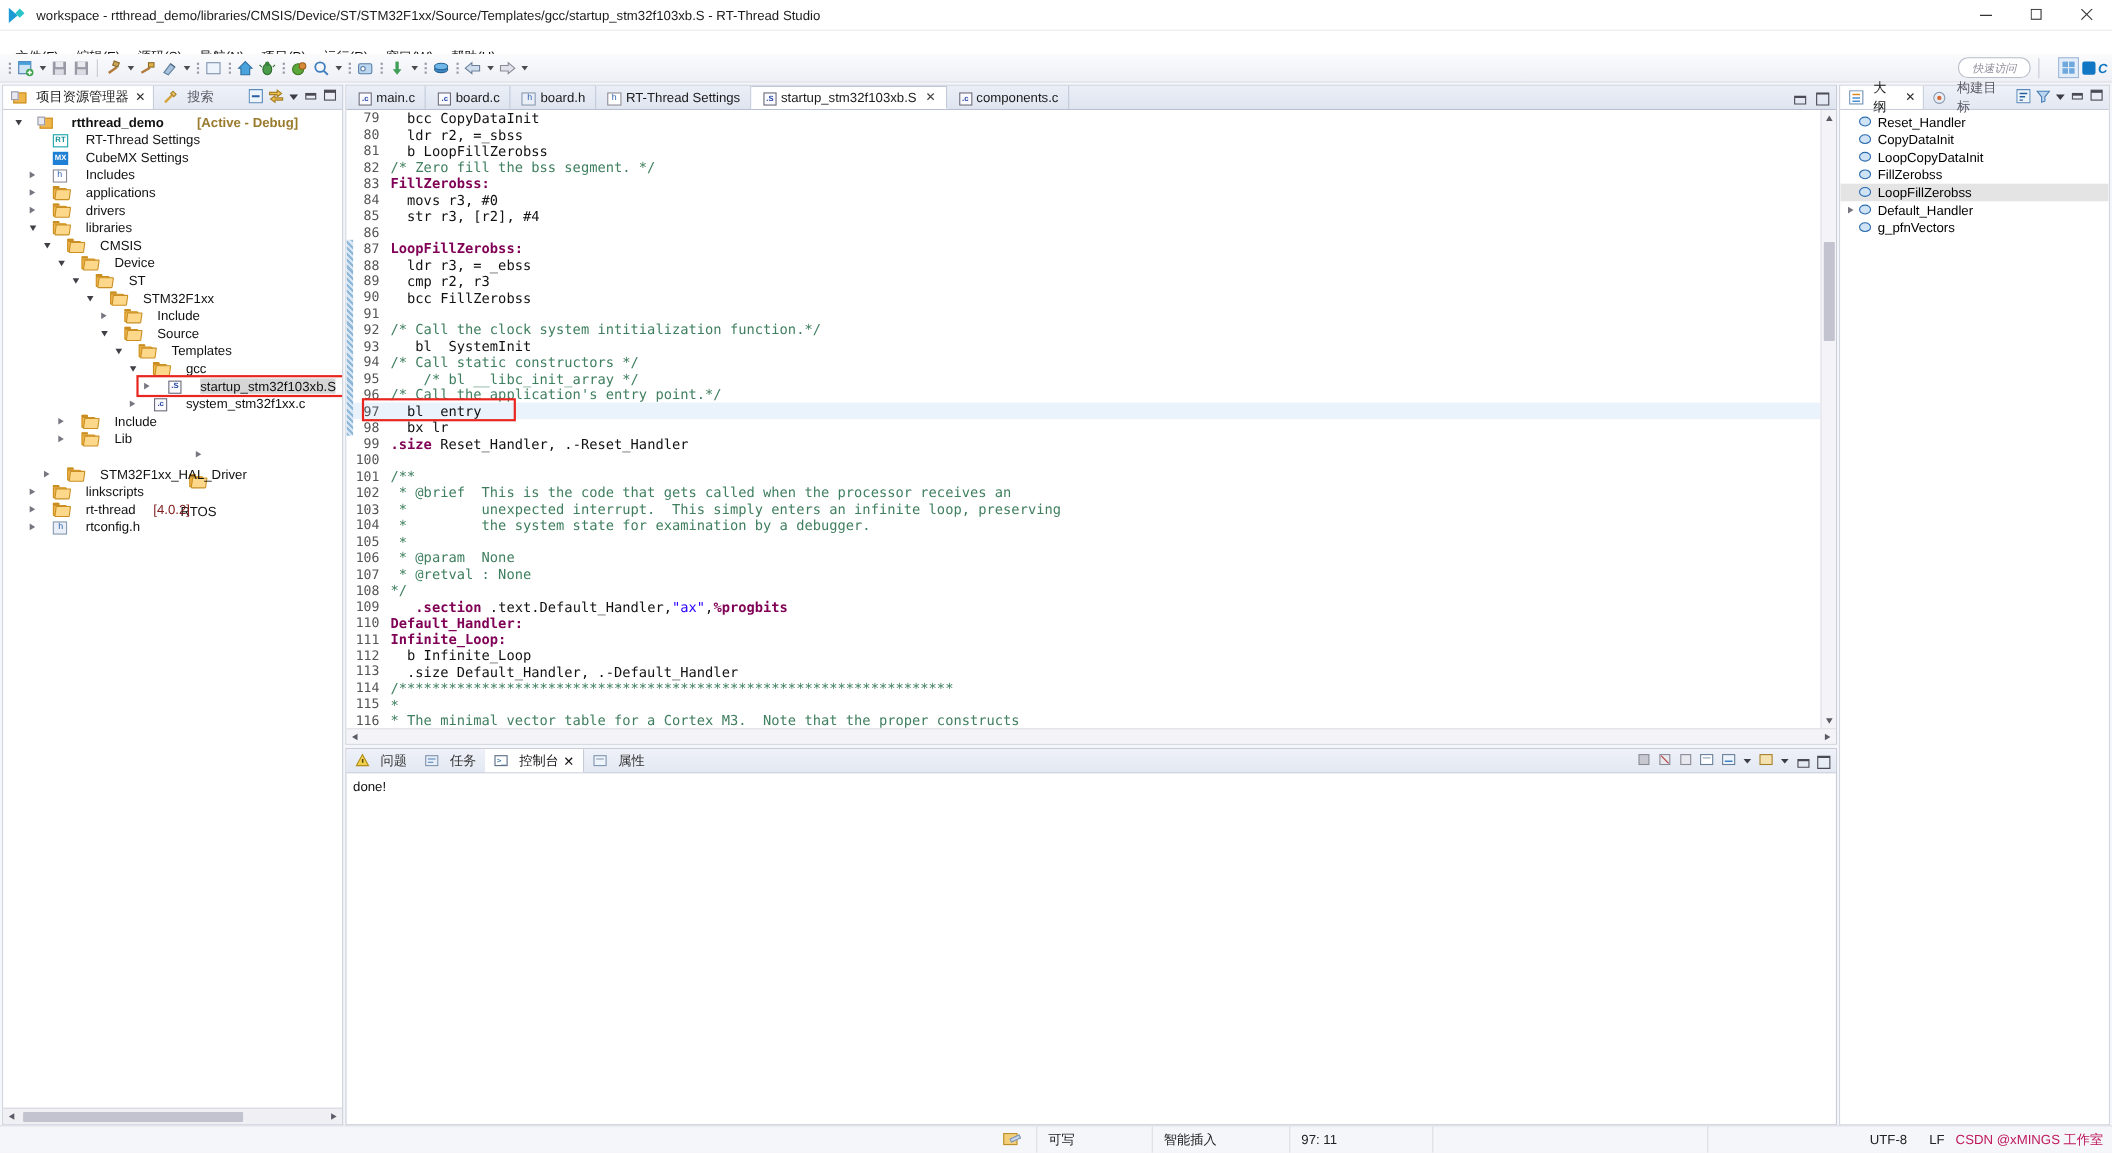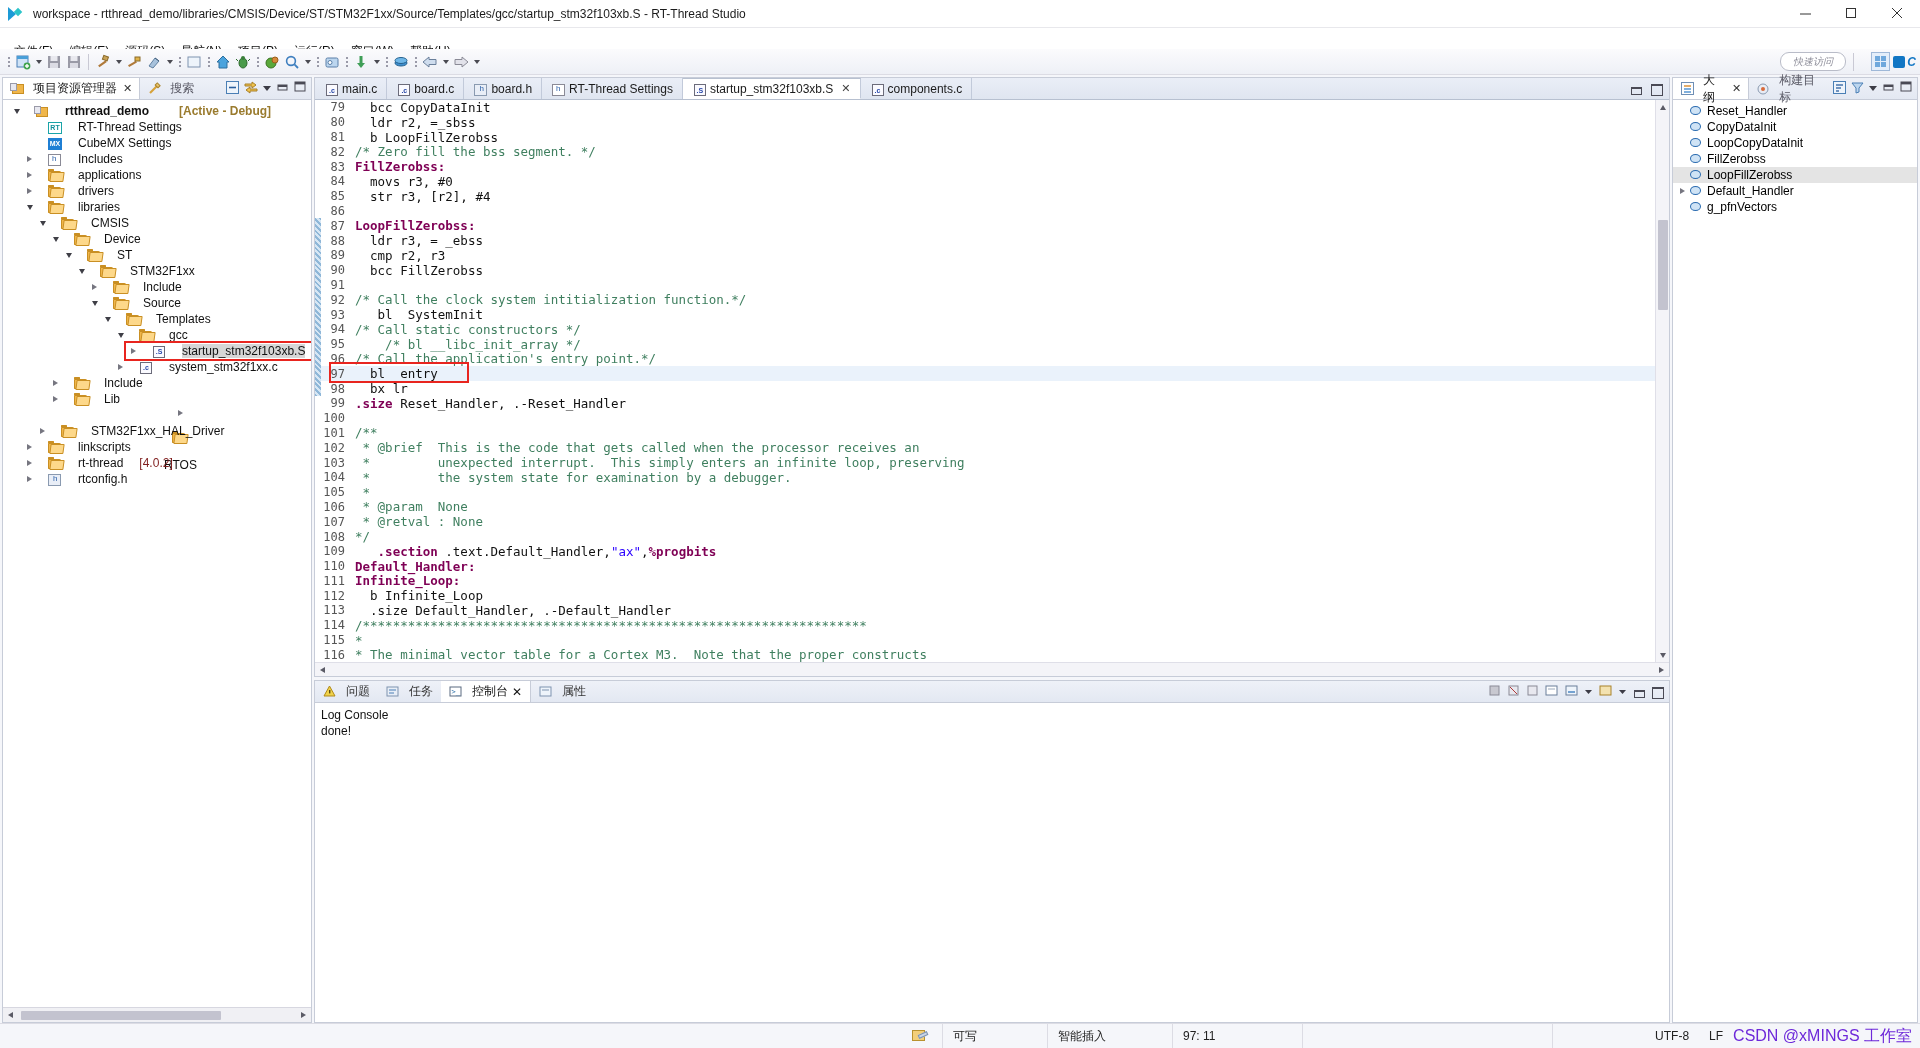--- a/index.html
+++ b/index.html
@@ -171,21 +171,21 @@
   .oexp.r::after { content:''; width:0;height:0;border-top:3.5px solid transparent;border-bottom:3.5px solid transparent;border-left:5px solid #767680;}
 
   
   .statusbar { height:40px; background:#f5f6fa; border-top:1px solid #dcdce4; display:flex; align-items:center; flex:0 0 24px; font-size:12px; color:#222;}
   .sb-cell { padding:0 10px; height:24px; display:flex; align-items:center; border-right:1px solid #dcdce4;}
   .sb-cell.nb { border-right:none; }
   .sb-spacer { flex:1; }
   .sb-pen { width:22px;height:16px; position:relative; display:inline-block;}
   .sb-pen .p1 { position:absolute; left:2px; top:2px; width:13px; height:11px; background:#f3cf7a; border:1px solid #b9922f;}
   .sb-pen .p2 { position:absolute; left:8px; top:5px; width:10px; height:4px; background:#c9d6e8; border:1px solid #7f93af; transform:rotate(-25deg);}
-  .watermark { color:#6d28d9; font-size:16px; padding-right:8px;}
+  .watermark { color:#be185d; font-size:12px; padding-right:8px;}
 </style>
 </head>
 <body>
 
 <div class="app">
 
   <div class="titlebar">
     <div class="tb-icon">
         <div class="d1"></div>
         <div class="d2"></div>
@@ -787,21 +787,20 @@
                   <rect x="1" y="2" width="11" height="9" fill="#f3e2b0" stroke="#a8822a"></rect>
                 </svg></span>
               <span><svg width="8" height="8">
                   <path d="M0 2 L7 2 L3.5 6 Z" fill="#3c3c46"></path>
                 </svg></span>
               <span class="min-ico"></span>
               <span class="max-ico"></span>
             </div>
           </div>
         <div class="console-body">
-          <div class="console-line">Log Console</div>
           <div class="console-line">done!</div>
         </div>
       </div>
     </div>
 
     <div class="right-col">
       <div class="view" style="flex:1; min-height:0;">
         <div class="view-tabs">
           <div class="vtab active">
             <span class="ico">

